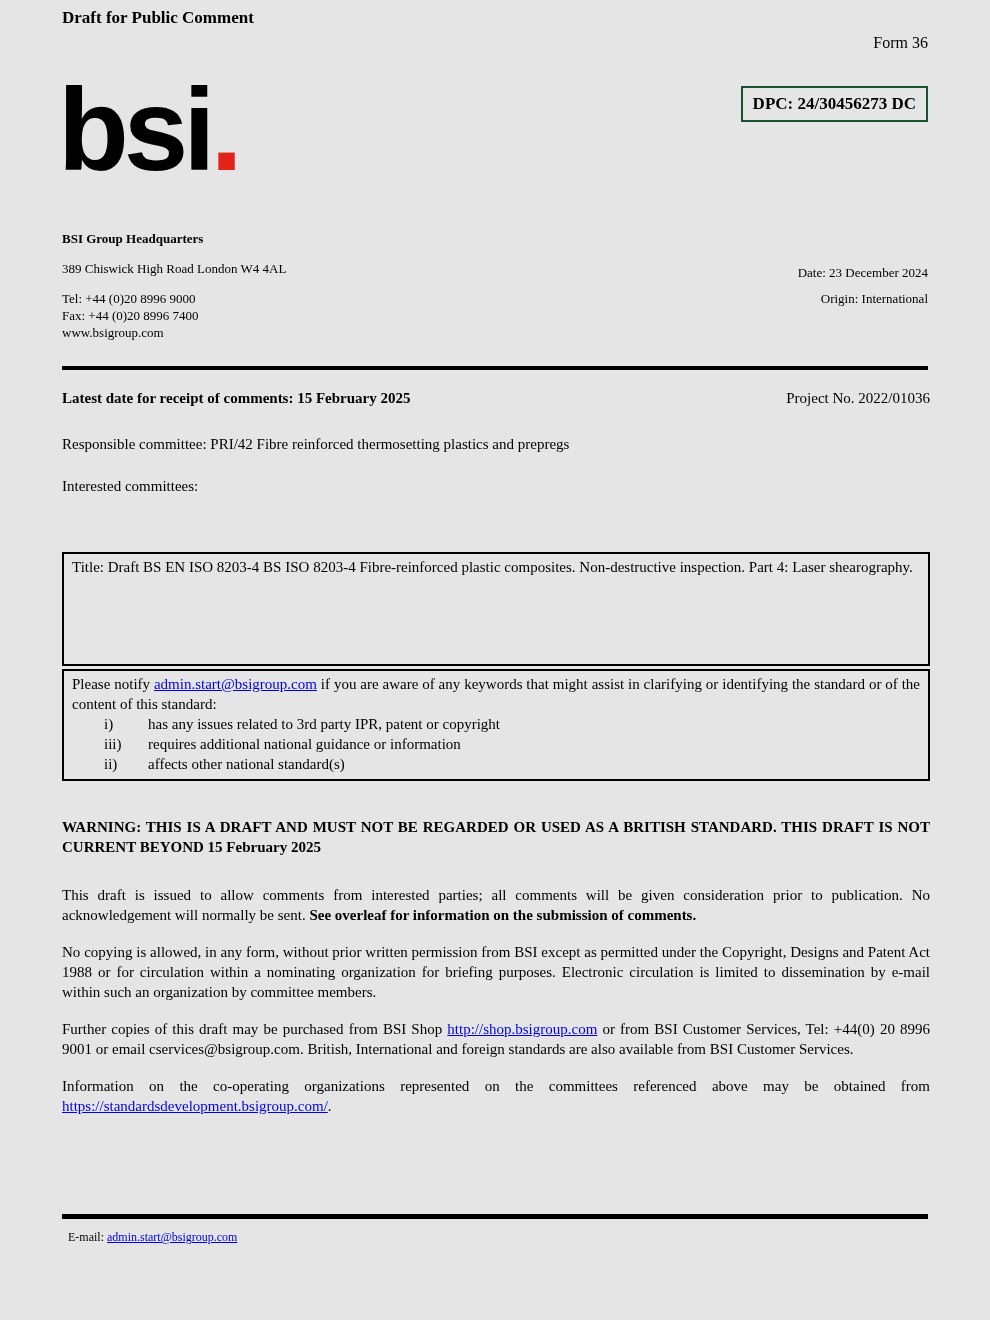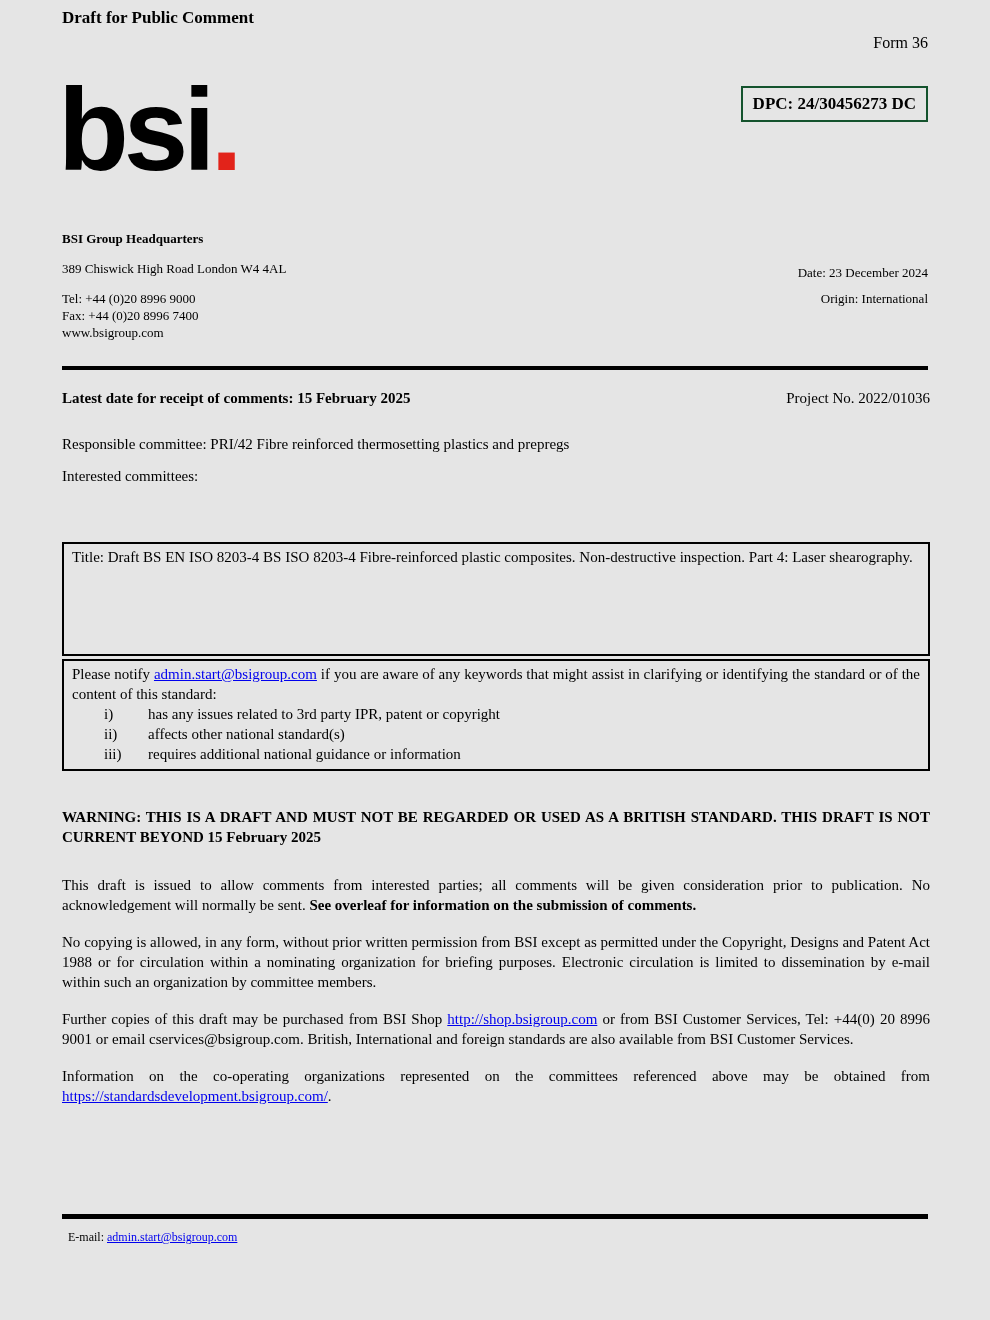--- a/index.html
+++ b/index.html
@@ -46,21 +46,21 @@
   .rule-bottom { left:62px; right:62px; top:1214px; height:5px; background:#000; }
 
   .content {
     position:absolute; left:62px; right:60px; top:388px;
     font-size:15px; line-height:20px;
   }
   .row-between { display:flex; justify-content:space-between; align-items:baseline; }
   .bold { font-weight:bold; }
 
   .mt-resp { margin-top:26px; }
-  .mt-int  { margin-top:12px; }
+  .mt-int  { margin-top:22px; }
 
   .box {
     border:2px solid #000;
     padding:3px 8px 5px 8px;
     text-align:justify;
     font-family:Liberation Serif, serif;
   }
   .title-box { margin-top:56px; min-height:114px; }
   .notify-box { margin-top:3px; }
 
@@ -122,26 +122,26 @@
       <span>Title: Draft BS EN ISO 8203-4 BS ISO 8203-4 Fibre-reinforced plastic composites. Non-destructive inspection. Part 4: Laser shearography.</span>
     </div>
 
     <div class="box notify-box">
       <div><span>Please notify </span><a class="doc-link">admin.start@bsigroup.com</a><span> if you are aware of any keywords that might assist in clarifying or identifying the standard or of the content of this standard:</span></div>
       <div class="kw-row">
         <span class="kw-num">i)</span>
         <span>has any issues related to 3rd party IPR, patent or copyright</span>
       </div>
       <div class="kw-row">
+        <span class="kw-num">iii)</span>
+        <span>requires additional national guidance or information</span>
+      </div>
+      <div class="kw-row">
         <span class="kw-num">ii)</span>
         <span>affects other national standard(s)</span>
-      </div>
-      <div class="kw-row">
-        <span class="kw-num">iii)</span>
-        <span>requires additional national guidance or information</span>
       </div>
     </div>
 
     <div class="warning">WARNING: THIS IS A DRAFT AND MUST NOT BE REGARDED OR USED AS A BRITISH STANDARD. THIS DRAFT IS NOT CURRENT BEYOND 15 February 2025</div>
 
     <div class="para para-first"><span>This draft is issued to allow comments from interested parties; all comments will be given consideration prior to publication. No acknowledgement will normally be sent. </span><span class="bold">See overleaf for information on the submission of comments.</span></div>
 
     <div class="para">No copying is allowed, in any form, without prior written permission from BSI except as permitted under the Copyright, Designs and Patent Act 1988 or for circulation within a nominating organization for briefing purposes. Electronic circulation is limited to dissemination by e-mail within such an organization by committee members.</div>
 
     <div class="para"><span>Further copies of this draft may be purchased from BSI Shop </span><a class="doc-link">http://shop.bsigroup.com</a><span> or from BSI Customer Services, Tel: +44(0) 20 8996 9001 or email cservices@bsigroup.com. British, International and foreign standards are also available from BSI Customer Services.</span></div>

